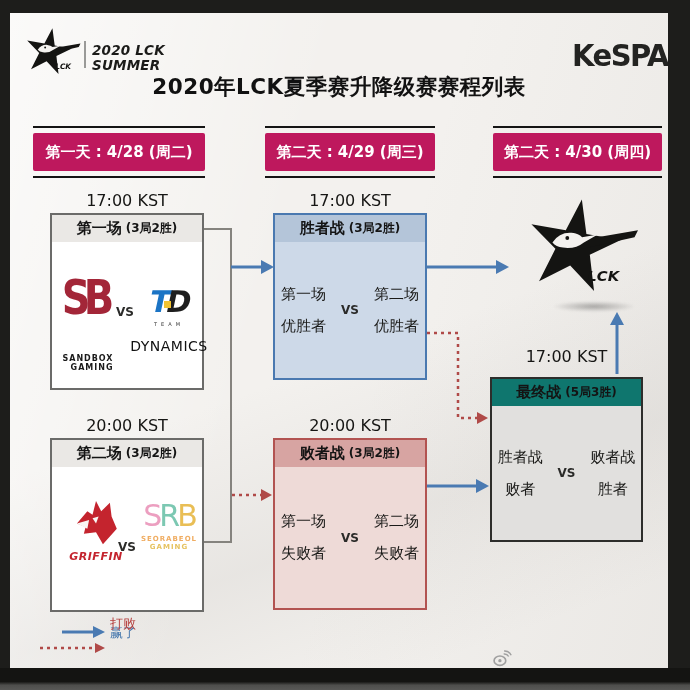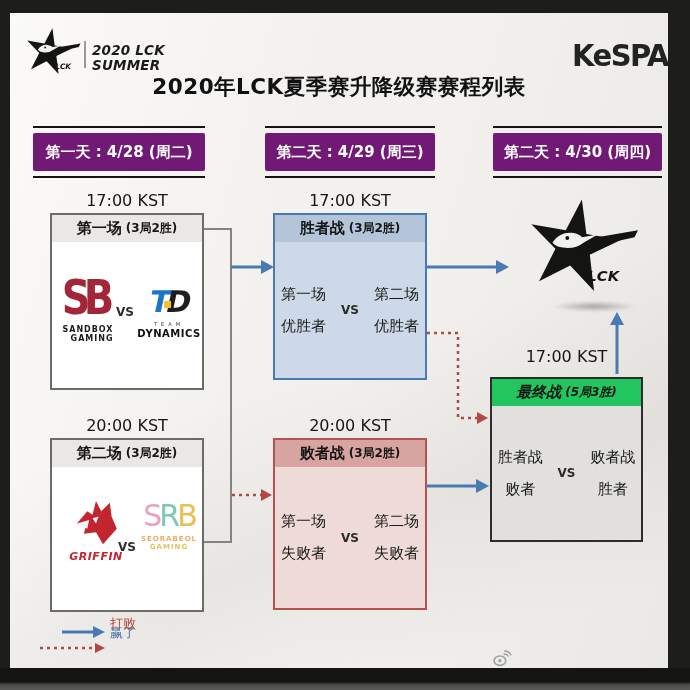--- a/index.html
+++ b/index.html
@@ -26,59 +26,59 @@
   .abs{position:absolute;}
   .z2{z-index:2;}
   
   .badge-word{font-style:italic;font-weight:bold;font-size:13.5px;line-height:15px;color:#1b1b19;letter-spacing:.2px;}
   .divider{width:2px;height:27px;background:#9a9a98;}
   .kespa{font-weight:bold;font-size:29px;letter-spacing:-1.5px;color:#232321;transform:scaleY(1.02);}
   .title{left:10px;top:72px;width:658px;text-align:center;font-size:21.5px;font-weight:bold;color:#111;letter-spacing:.5px;}
   
   .dayline{position:absolute;height:2px;background:#141414;}
   .daybox{
-    position:absolute;top:133px;height:38px;background:#701a75;border-radius:2px;
+    position:absolute;top:133px;height:38px;background:#be185d;border-radius:2px;
     color:#fff;font-weight:bold;font-size:15px;display:flex;align-items:center;justify-content:center;
     box-shadow:0 1px 2px rgba(0,0,0,.35), inset 0 0 0 1px #57575
 
 5;
   }
   .time{position:absolute;font-size:16px;color:#161614;text-align:center;}
   
   .mbox{position:absolute;box-sizing:border-box;}
   .mbox.gray{border:2px solid #6b6b69;background:#ffffff;}
   .mbox.blue{border:2px solid #4a79b0;background:#cdd9e8;}
   .mbox.red{border:2px solid #b25351;background:#eedad7;}
   .mbox.dark{border:2px solid #2d2d2b;background:#e1e0de;}
   .mhead{
     position:absolute;left:0;top:0;right:0;height:27px;
     display:flex;align-items:center;justify-content:center;gap:4px;
     font-weight:bold;color:#141414;
   }
   .mhead.grayh{background:#eae8e5;}
   .mhead.blueh{background:#b4c5d9;}
   .mhead.redh{background:#d7a4a2;}
-  .mhead.darkh{background:#22c55e;font-style:italic;}
+  .mhead.darkh{background:#0f766e;}
   .mtitle{font-size:15px;}
   .mfmt{font-size:12px;}
   .cbody{
     position:absolute;left:0;right:0;top:27px;bottom:0;
     display:flex;align-items:center;justify-content:center;gap:9px;color:#1a1a18;
   }
   .pair{display:flex;flex-direction:column;gap:13px;text-align:center;font-size:15px;width:58px;}
   .vs{font-size:12px;font-weight:bold;color:#2a2a28;}
   
   .teamcol{position:absolute;display:flex;flex-direction:column;align-items:center;}
   .sb-mono{font-size:40px;font-weight:bold;color:#a32638;letter-spacing:-7px;transform:scaleY(1.18);line-height:40px;padding-right:7px;}
   .sb-name{margin-top:8px;font-size:8px;font-weight:bold;color:#1a1a1a;letter-spacing:1px;line-height:9px;text-align:right;}
   .td-mono{font-weight:bold;font-size:30px;line-height:30px;transform:skewX(-12deg);letter-spacing:-4px;}
   .td-mono .t{color:#1b74c5;} .td-mono .d{color:#1e1e1e;}
   .td-chip{position:absolute;left:26px;top:14px;width:7px;height:7px;background:#f2c230;}
   .td-team{margin-top:4px;font-size:5px;letter-spacing:4px;color:#333;}
-  .td-name{margin-top:1px;font-size:10px;font-weight:bold;color:#111;letter-spacing:.5px;}
+  .td-name{margin-top:11px;font-size:14px;font-weight:normal;color:#111;letter-spacing:.5px;}
   .gr-name{margin-top:4px;font-size:11px;font-weight:bold;font-style:italic;color:#c4242e;letter-spacing:.5px;}
   .srb-mono{font-weight:normal;font-size:30px;line-height:32px;letter-spacing:-3px;}
   .srb-mono .s{color:#ec9fc0;} .srb-mono .r{color:#7cc8b2;} .srb-mono .b{color:#e9be55;}
   .srb-n1{margin-top:3px;font-size:7px;font-weight:bold;color:#f0ad62;letter-spacing:1px;}
   .srb-n2{font-size:7px;font-weight:bold;color:#e6c25f;letter-spacing:1px;}
   .vslogo{position:absolute;font-size:12px;font-weight:bold;color:#2b2b29;}
   
   .legend-label{position:absolute;font-size:13px;}
   .legend-label.win{color:#4577ad;}
   .legend-label.lose{color:#b5403f;}
@@ -151,21 +151,21 @@
 <div class="time z2" style="left:273px;top:191px;width:154px;">17:00 KST</div>
 <div class="time z2" style="left:490px;top:347px;width:153px;">17:00 KST</div>
 <div class="time z2" style="left:50px;top:416px;width:154px;">20:00 KST</div>
 <div class="time z2" style="left:273px;top:416px;width:154px;">20:00 KST</div>
 
 <div class="mbox gray z2" style="left:50px;top:213px;width:154px;height:177px;">
   <div class="mhead grayh">
     <span class="mtitle">第一场</span>
     <span class="mfmt">(3局2胜)</span>
   </div>
-  <div class="teamcol" style="left:10px;top:62px;width:52px;">
+  <div class="teamcol" style="left:10px;top:62px;width:52px;gap:29px;">
     <div class="sb-mono">SB</div>
     <div class="sb-name">
       <div>SANDBOX</div>
       <div>GAMING</div>
     </div>
   </div>
   <span class="vslogo" style="left:64px;top:90px;">VS</span>
   <div class="teamcol" style="left:86px;top:72px;width:62px;">
     <div class="td-mono"><span class="t">T</span><span class="d">D</span></div>
     <div class="td-chip"></div>

